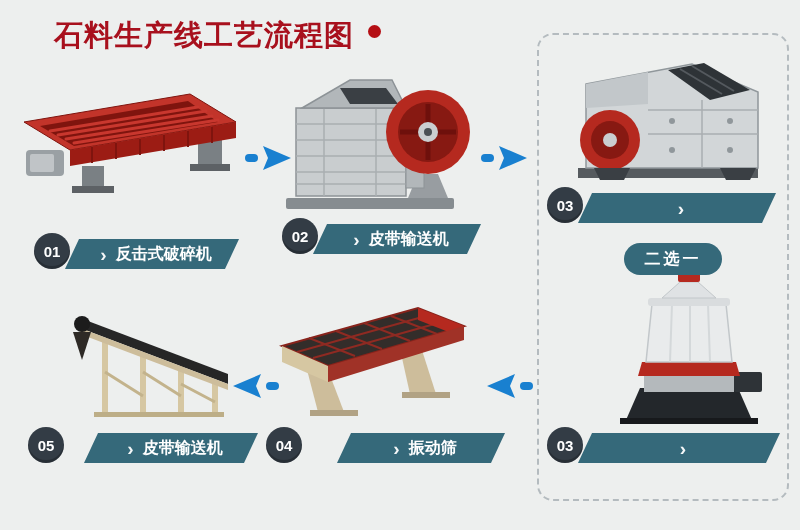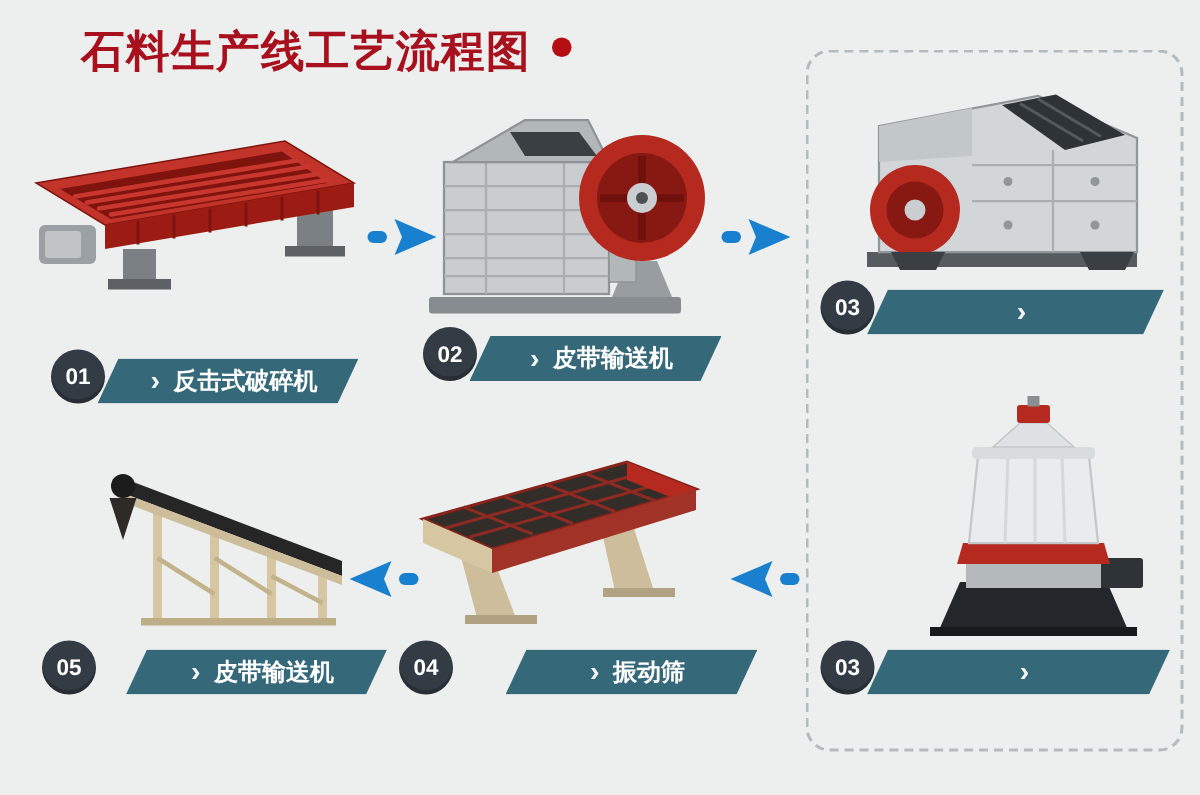--- a/index.html
+++ b/index.html
@@ -212,20 +212,21 @@
     </div>
   </div>
 
   <div class="step step-03a">
     <div class="badge">03</div>
     <div class="banner">
       <span class="chev">›</span>
     </div>
   </div>
 
+  <div class="choice-pill">二选一</div>
 
   <div class="step step-03b">
     <div class="badge">03</div>
     <div class="banner">
       <span class="chev">›</span>
     </div>
   </div>
 
   <div class="step step-04">
     <div class="badge">04</div>

